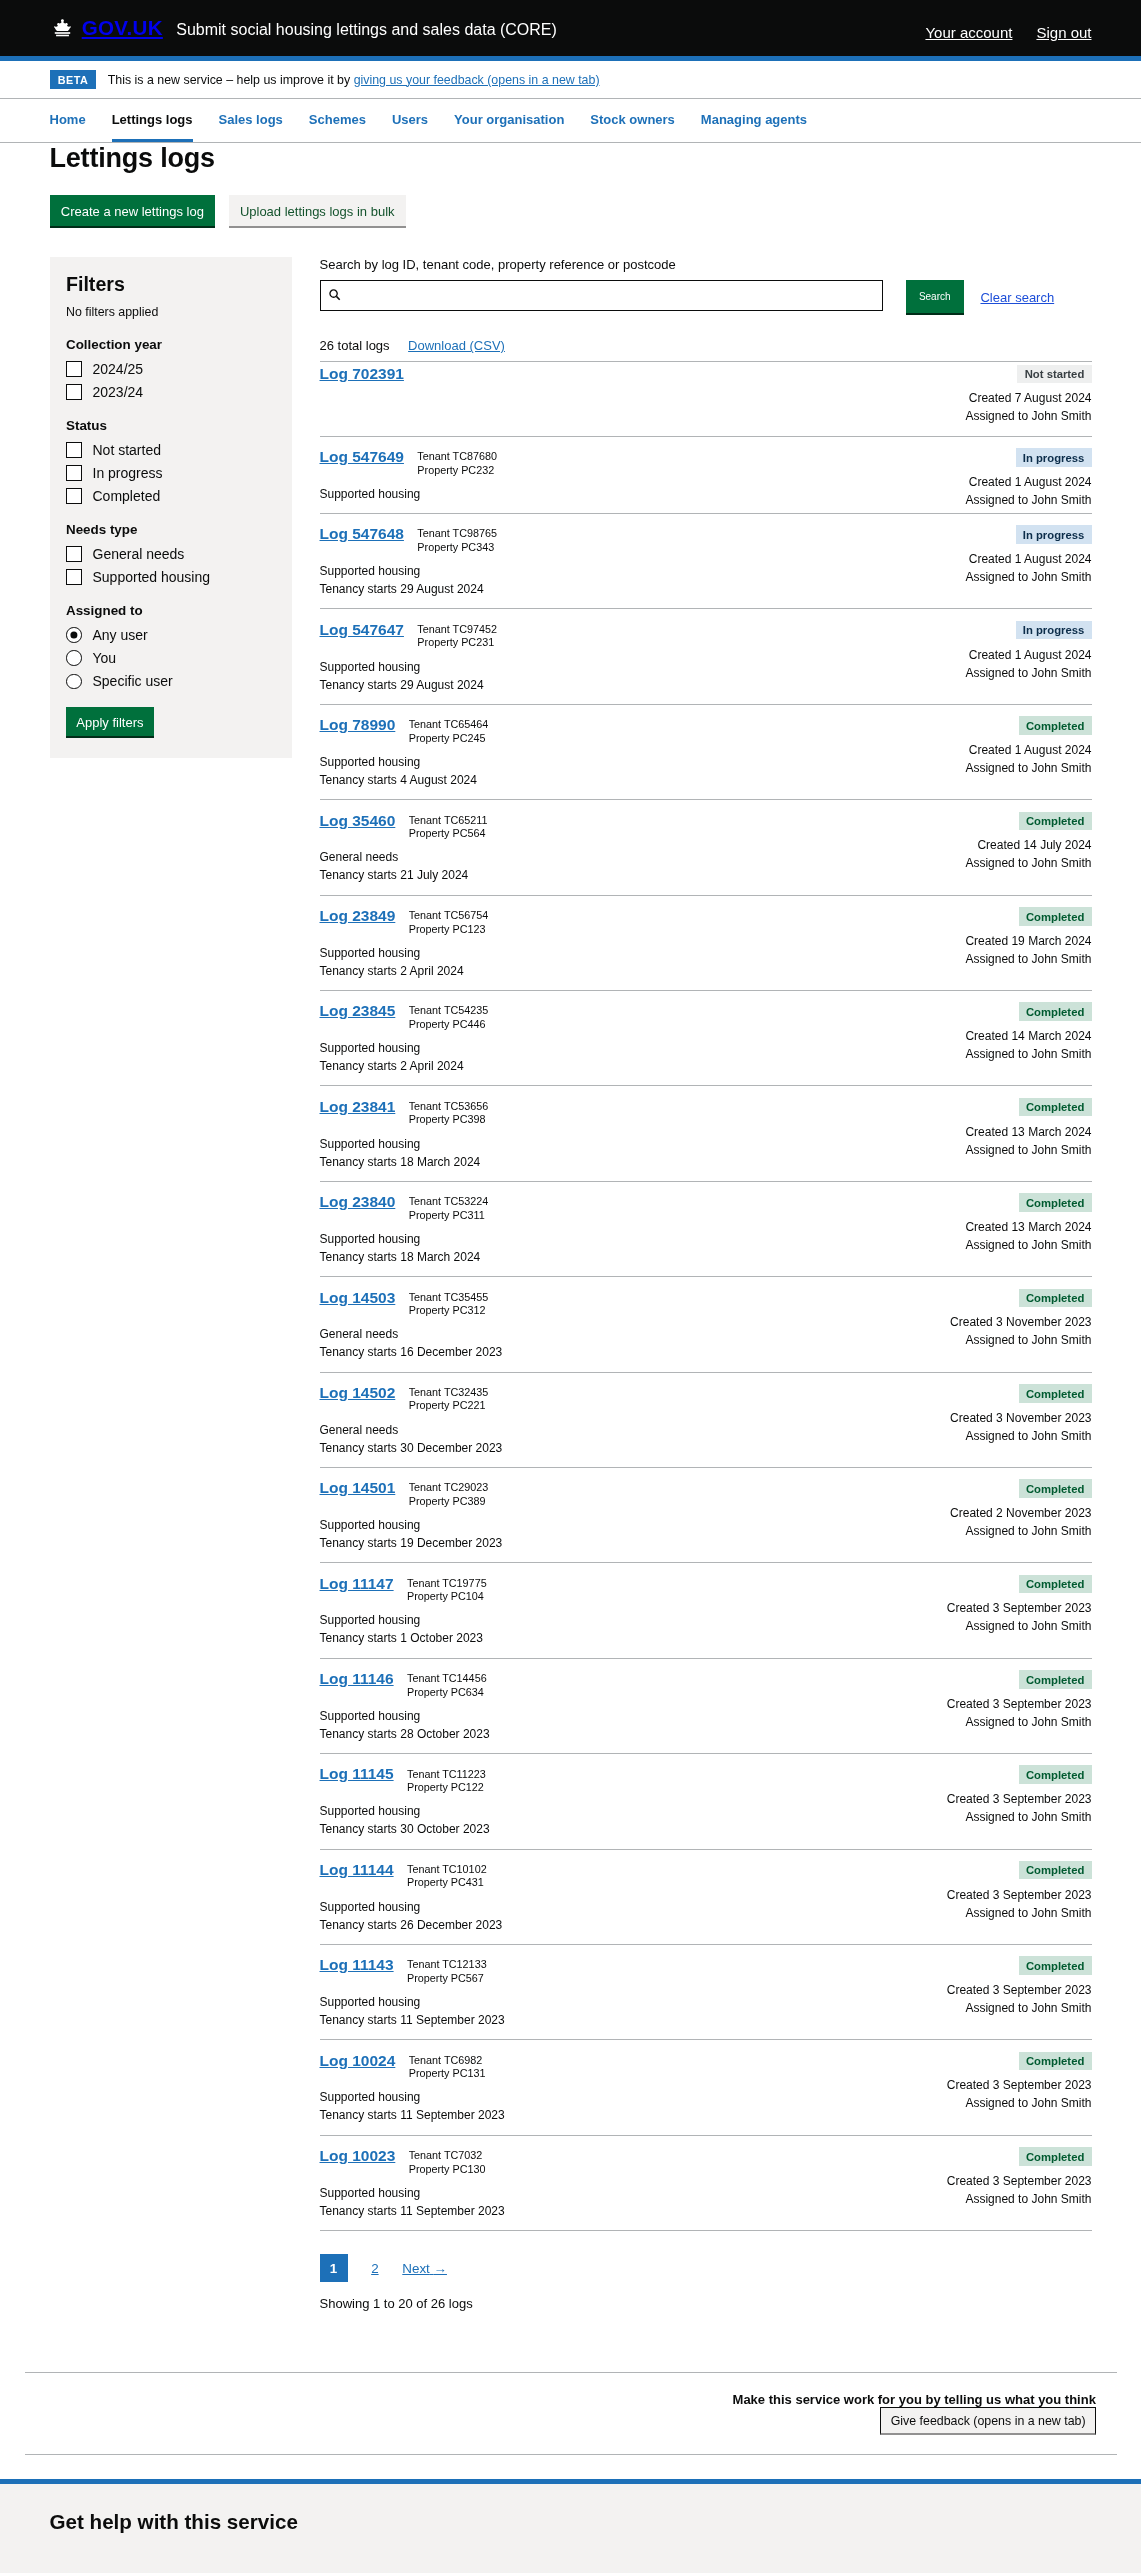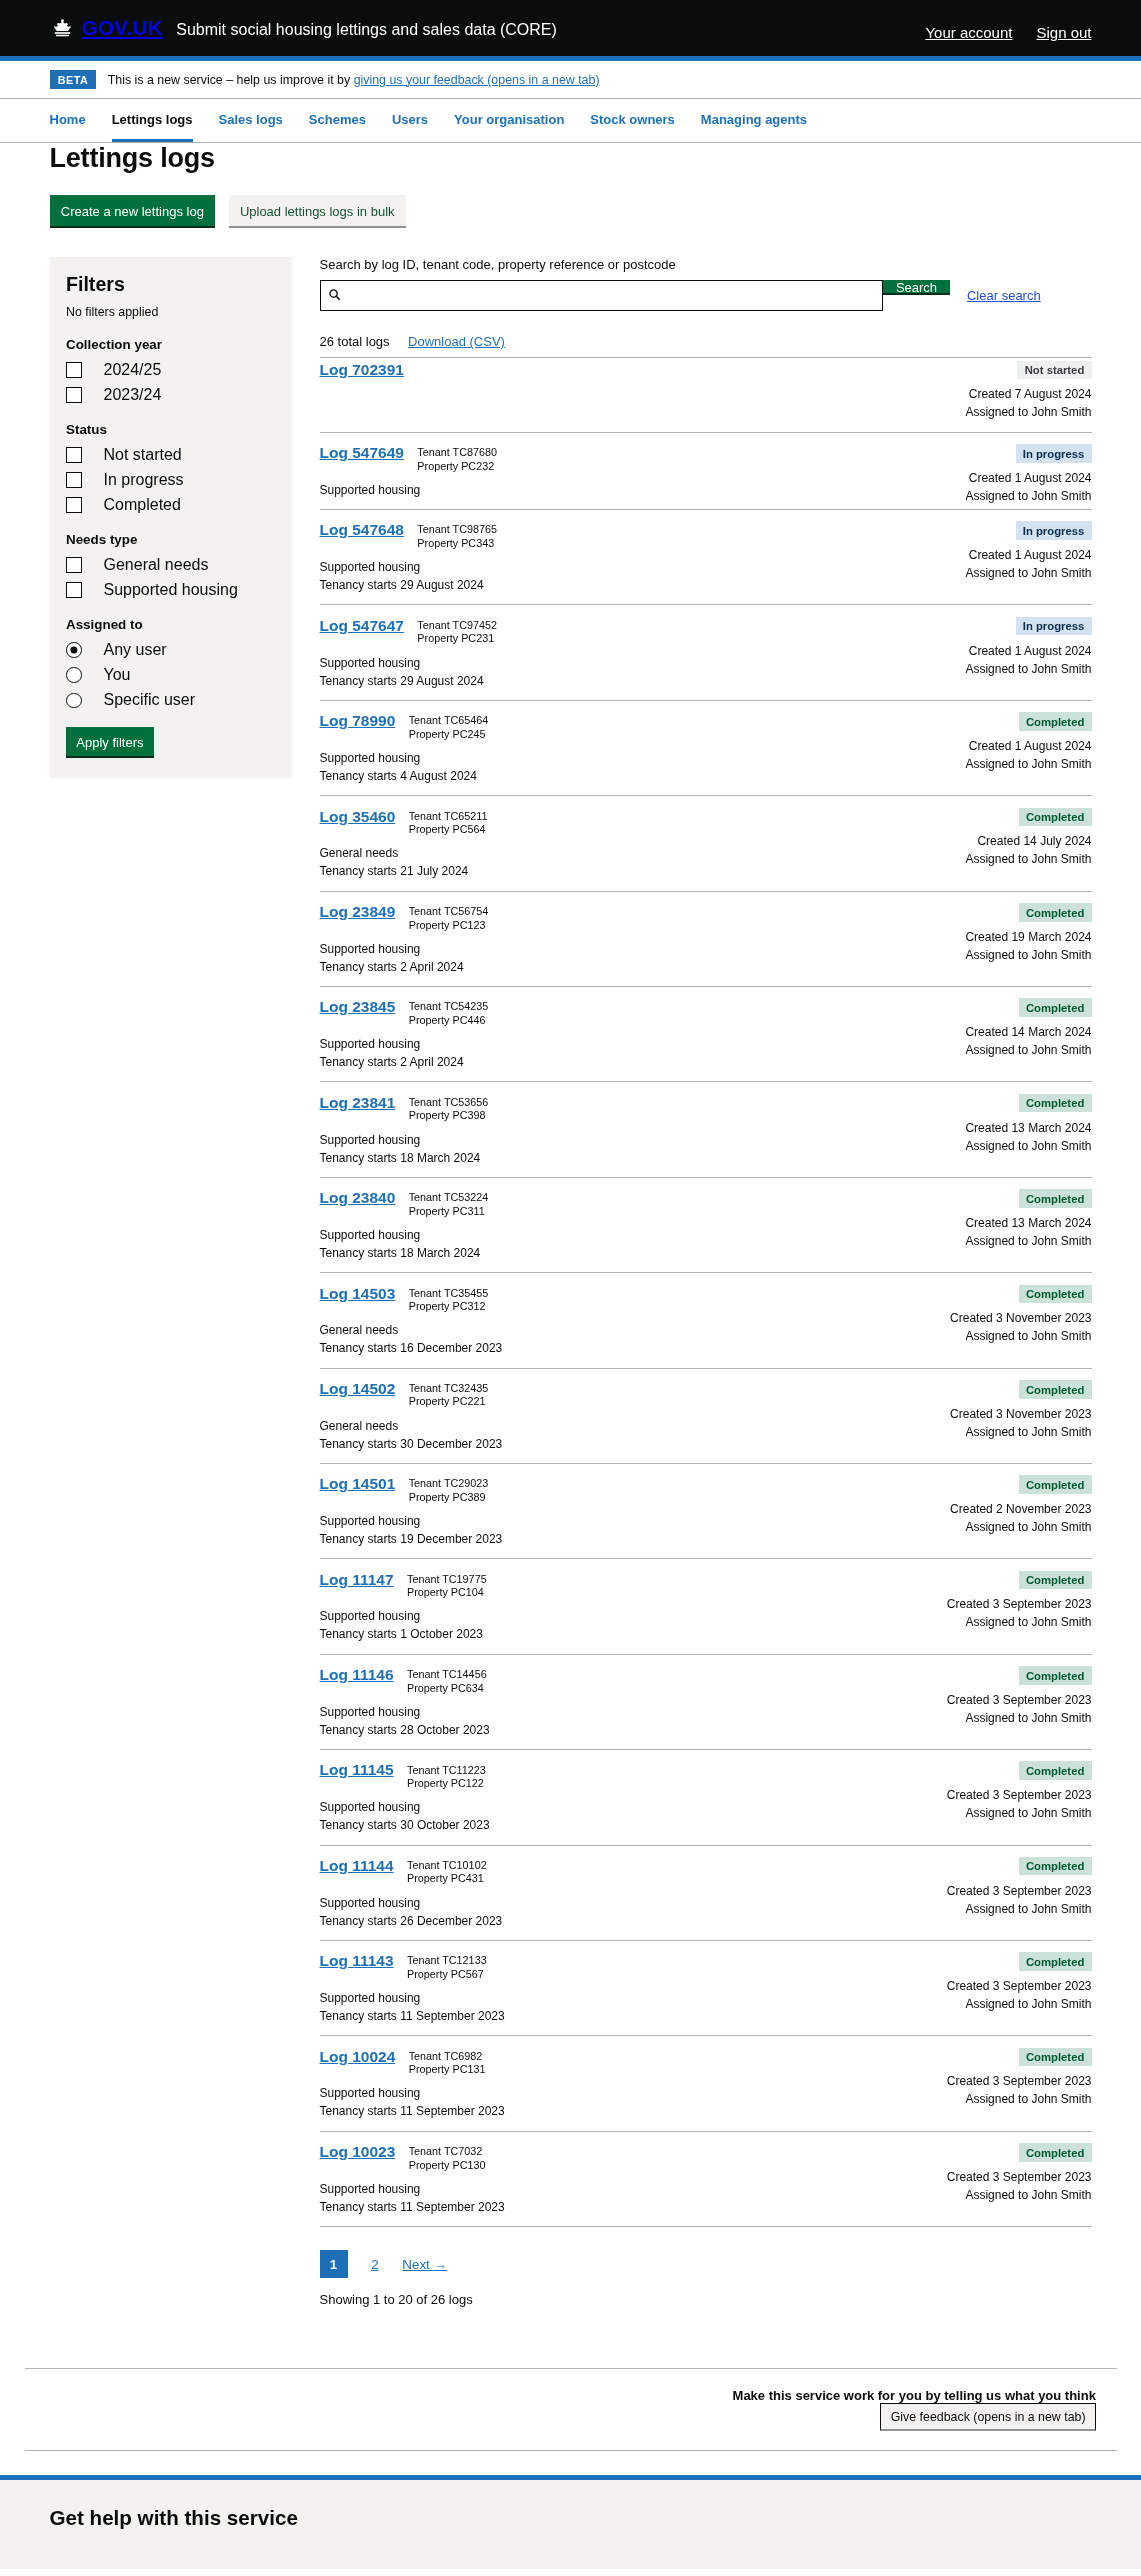--- a/index.html
+++ b/index.html
@@ -161,23 +161,23 @@
   }
   .filter-group { margin-bottom: 17.5px; }
   .filter-legend {
     font-size: 13.4px;
     font-weight: bold;
     margin-bottom: 9.3px;
   }
   .checkbox-row, .radio-row {
     display: flex;
     align-items: center;
-    gap: 22px;
+    gap: 11px;
     margin-bottom: 7.2px;
-    font-size: 16px;
+    font-size: 14px;
   }
   .cb {
     width: 15.5px; height: 15.5px;
     border: 1.5px solid #0b0c0c;
     background: #fff;
     flex: 0 0 15.5px;
   }
   .rb {
     width: 15.5px; height: 15.5px;
     border: 1.5px solid #0b0c0c;
@@ -237,26 +237,26 @@
     position: absolute;
     left: 8.2px; top: 7.7px;
     width: 13.4px; height: 13.4px;
     pointer-events: none;
   }
   .search-submit {
     background: #00703c;
     color: #fff;
     border: 0;
     border-bottom: 2.1px solid #002d18;
-    font-size: 13px;
+    font-size: 10px;
     padding: 0 13.4px;
-    margin-left: 0;
+    margin-left: 23px;
     cursor: pointer;
     font-family: "Liberation Sans", sans-serif;
-    height: 15px;
+    height: 35px;
   }
   .clear-search {
     font-size: 13px;
     color: #1d4ed8;
     margin-left: 16.5px;
     align-self: center;
     text-decoration: underline;
     cursor: pointer;
   }
 

